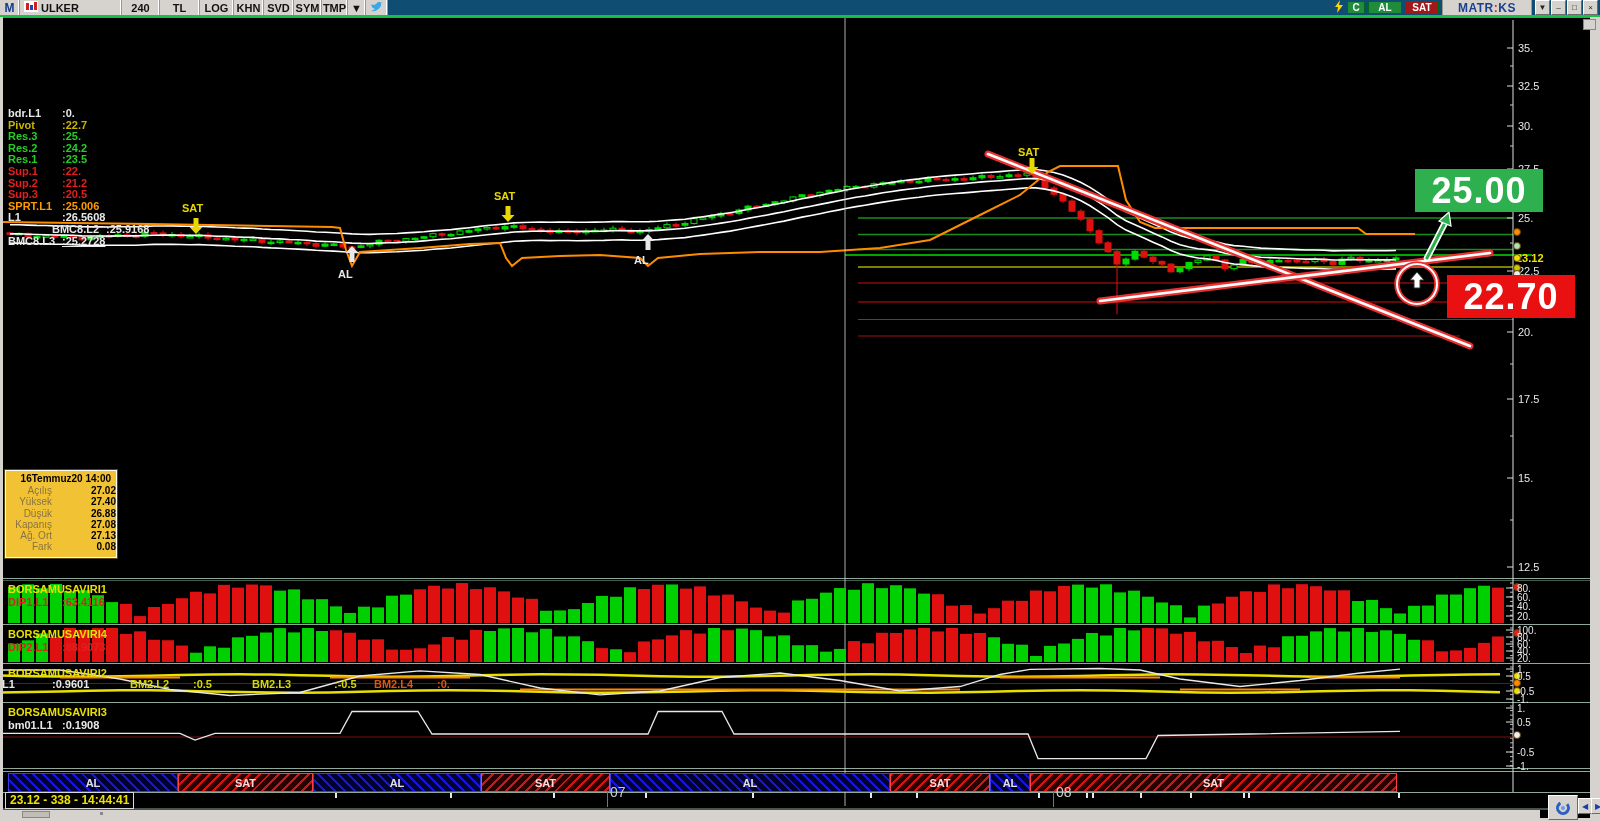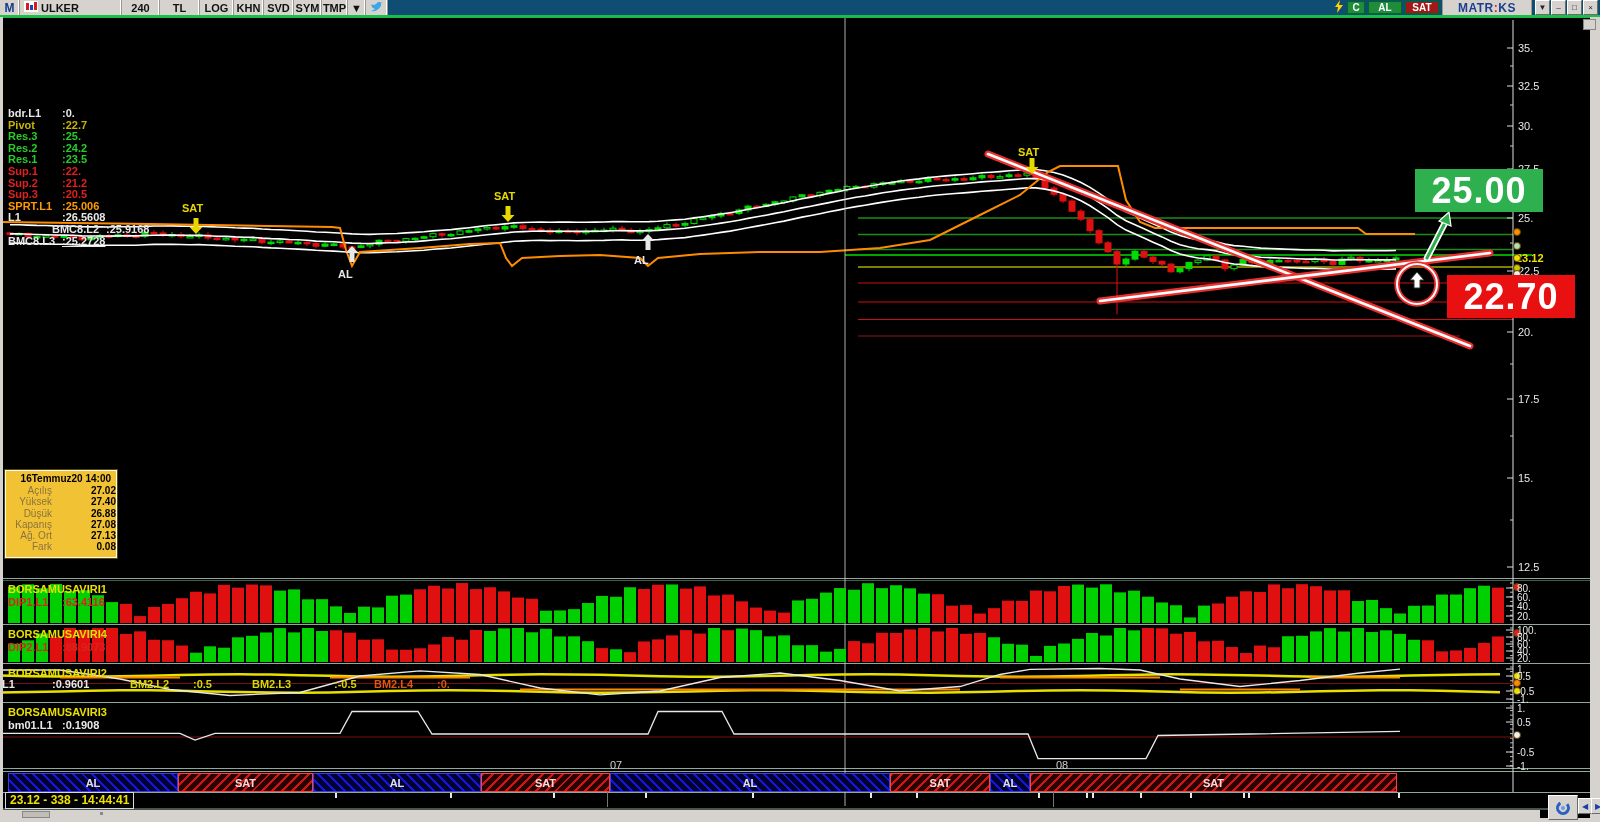--- a/index.html
+++ b/index.html
@@ -29,21 +29,21 @@
   
   .pbox{position:absolute;color:#fff;font-weight:bold;font-size:36px;display:flex;align-items:center;justify-content:center;z-index:3;letter-spacing:1px;}
   #box-target{left:1415px;top:169px;width:128px;height:43px;background:#2db04d;}
   #box-stop{left:1447px;top:275px;width:128px;height:43px;background:#e81010;}
   
   .ph{position:absolute;z-index:2;font-size:11px;font-weight:bold;white-space:pre;}
   
   .seg{position:absolute;top:773px;height:19px;box-sizing:border-box;display:flex;align-items:center;justify-content:center;font-size:11px;font-weight:bold;z-index:2;}
   .seg.al{background:repeating-linear-gradient(45deg,#1515d8 0 2px,#000030 2px 7px);border:1px solid #3a3ae8;color:#e0e0e0;}
   .seg.sat{background:repeating-linear-gradient(135deg,#d01515 0 2px,#280000 2px 7px);border:1px solid #ff4040;color:#ffd8d8;}
-  .datelbl{position:absolute;top:759px;font-size:11px;color:#cfcfcf;z-index:2;}
+  .datelbl{position:absolute;top:784px;font-size:14px;color:#cfcfcf;z-index:2;}
   #statusbox{position:absolute;left:5px;top:792px;height:15px;background:#000;border:1px solid #d8d8d8;color:#f0e000;font-weight:bold;font-size:12px;line-height:15px;padding:0 4px;z-index:4;white-space:nowrap;}
   
   .strip{position:absolute;background:#d6d3ce;z-index:5;}
   #scrollstrip{position:absolute;left:3px;top:810px;width:1537px;height:8px;background:#d6d3ce;z-index:4;}
   #scrollthumb{position:absolute;left:19px;top:1px;width:26px;height:5px;background:#c0bdb6;border:1px solid #888;}
   #logo-btn{position:absolute;left:1548px;top:795px;width:28px;height:23px;background:#d6d3ce;border:1px solid;border-color:#fff #6b6b6b #6b6b6b #fff;z-index:6;display:flex;align-items:center;justify-content:center;}
   .nav-btn{position:absolute;top:798px;width:12px;height:14px;background:#d6d3ce;border:1px solid;border-color:#fff #6b6b6b #6b6b6b #fff;color:#1a3faa;font-size:8px;display:flex;align-items:center;justify-content:center;z-index:6;}
 </style>
 </head>
 <body>

